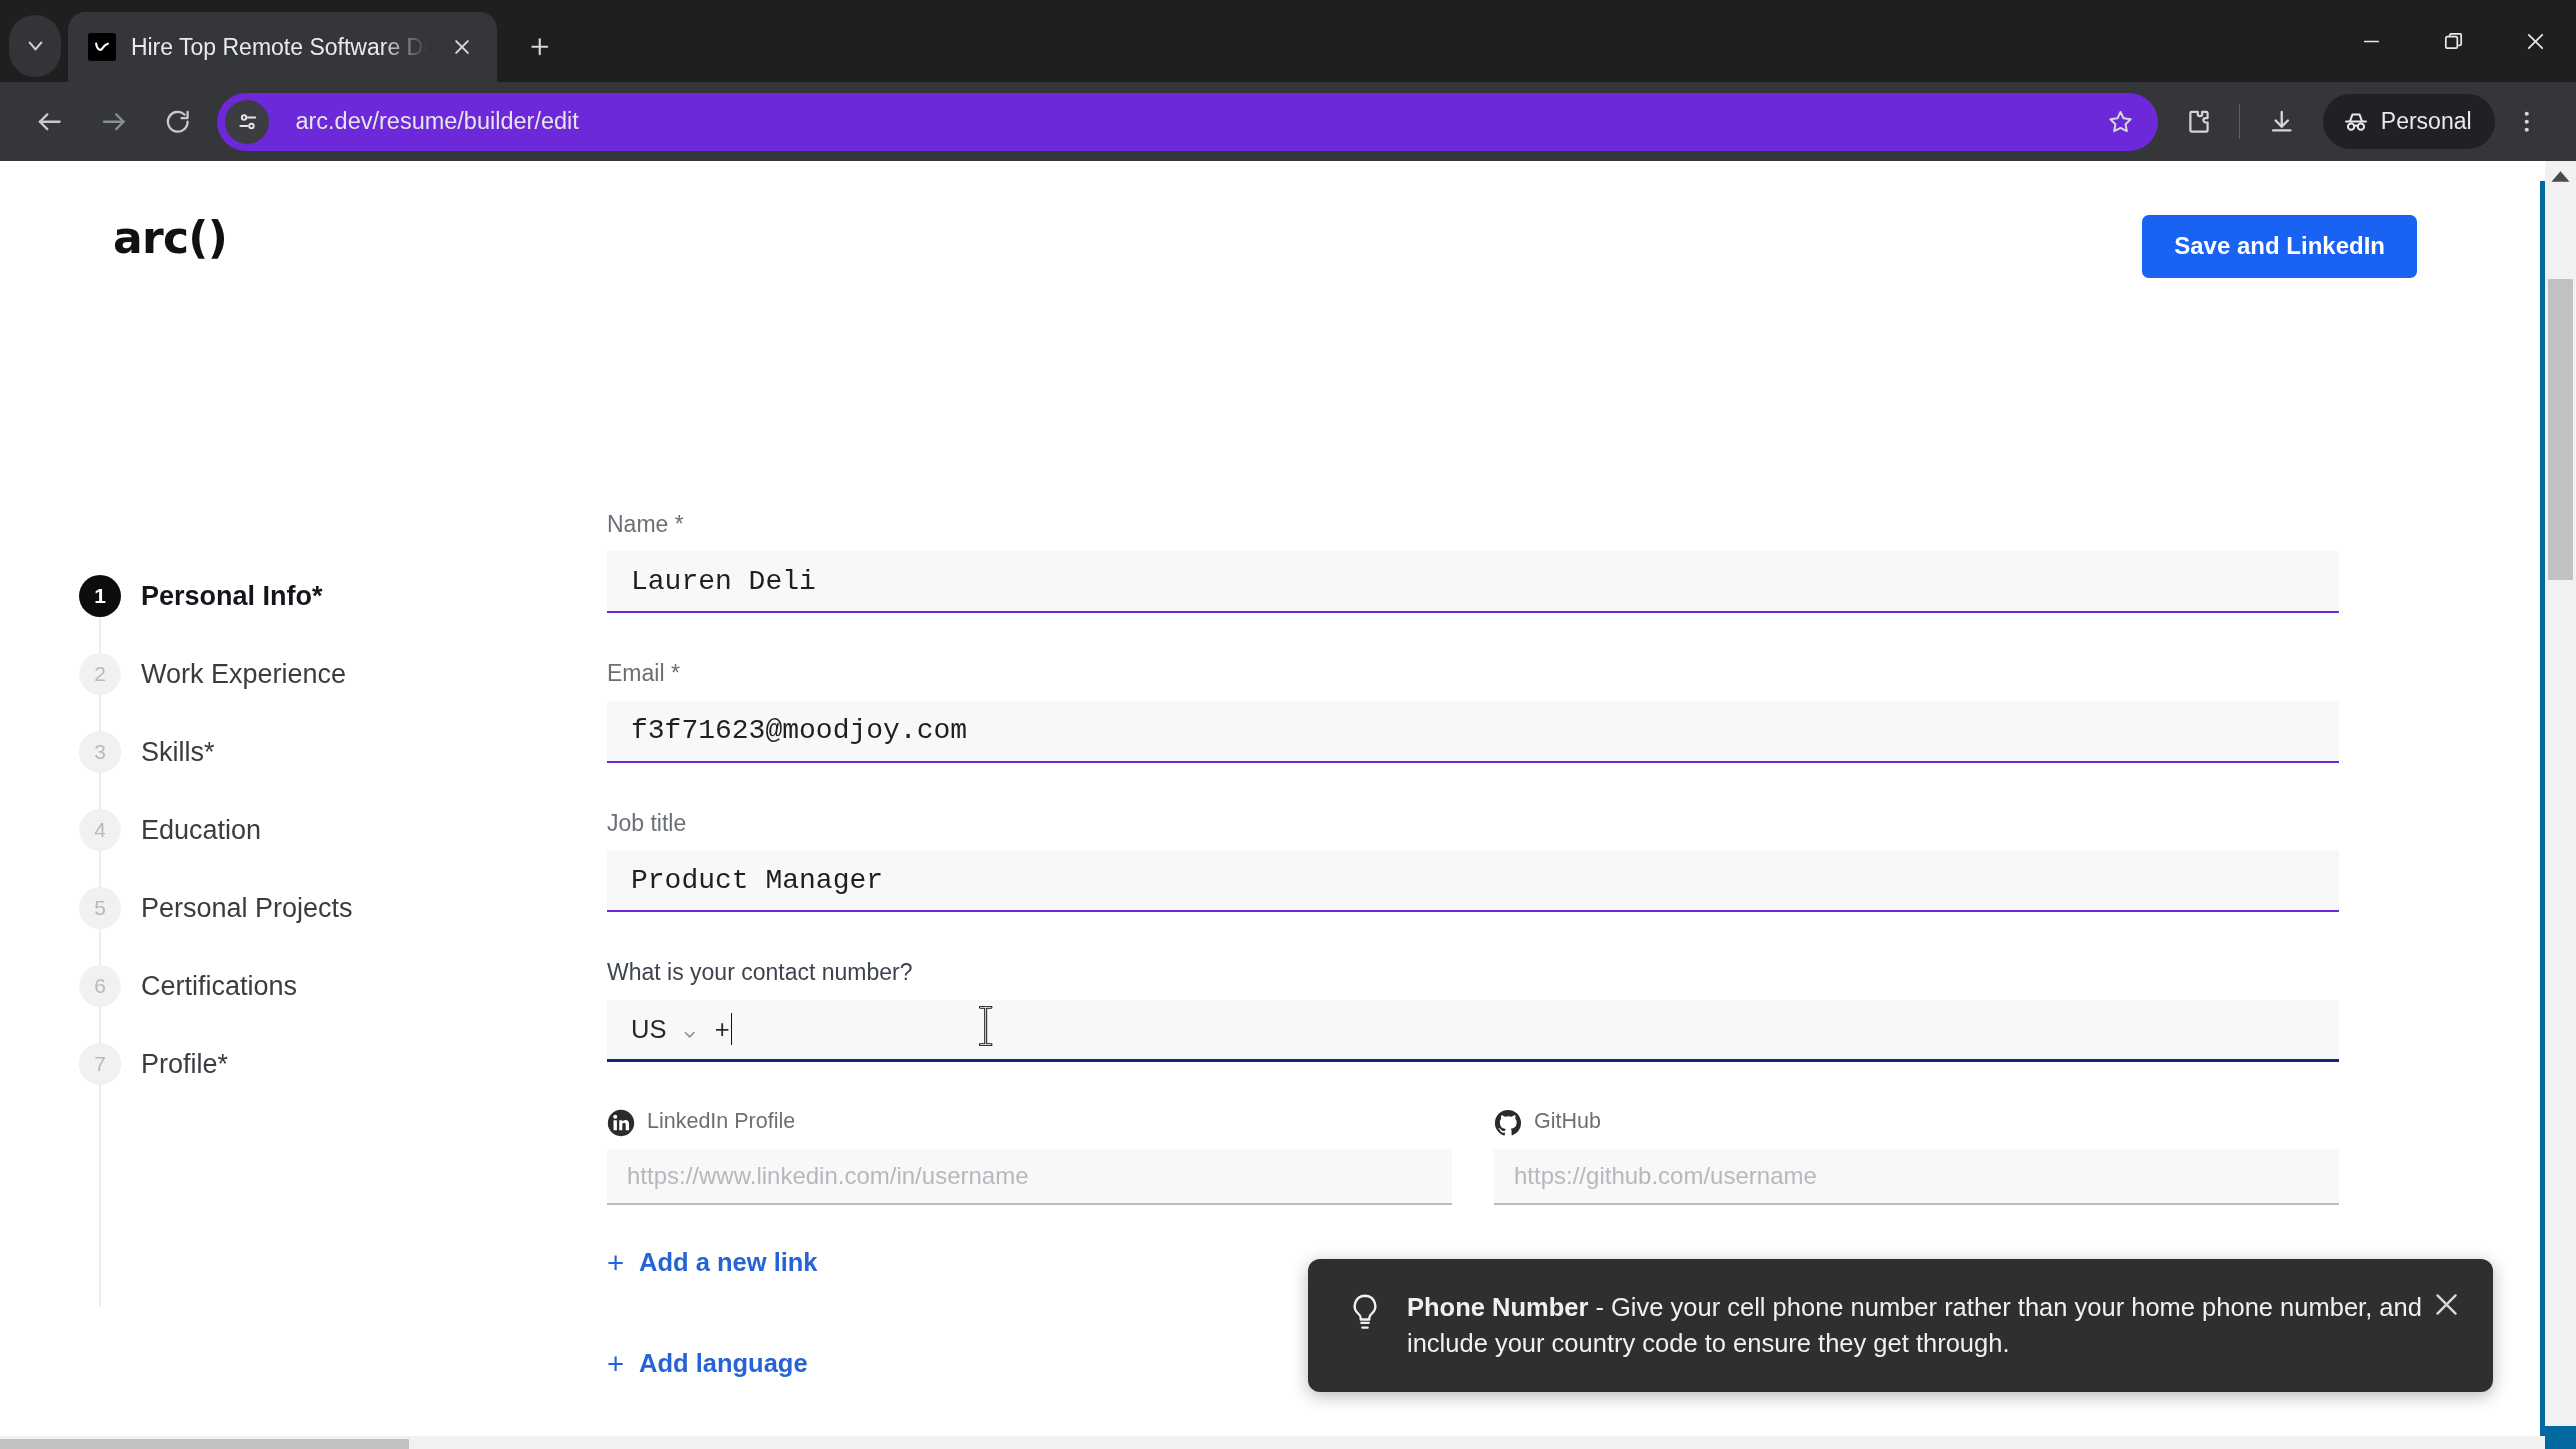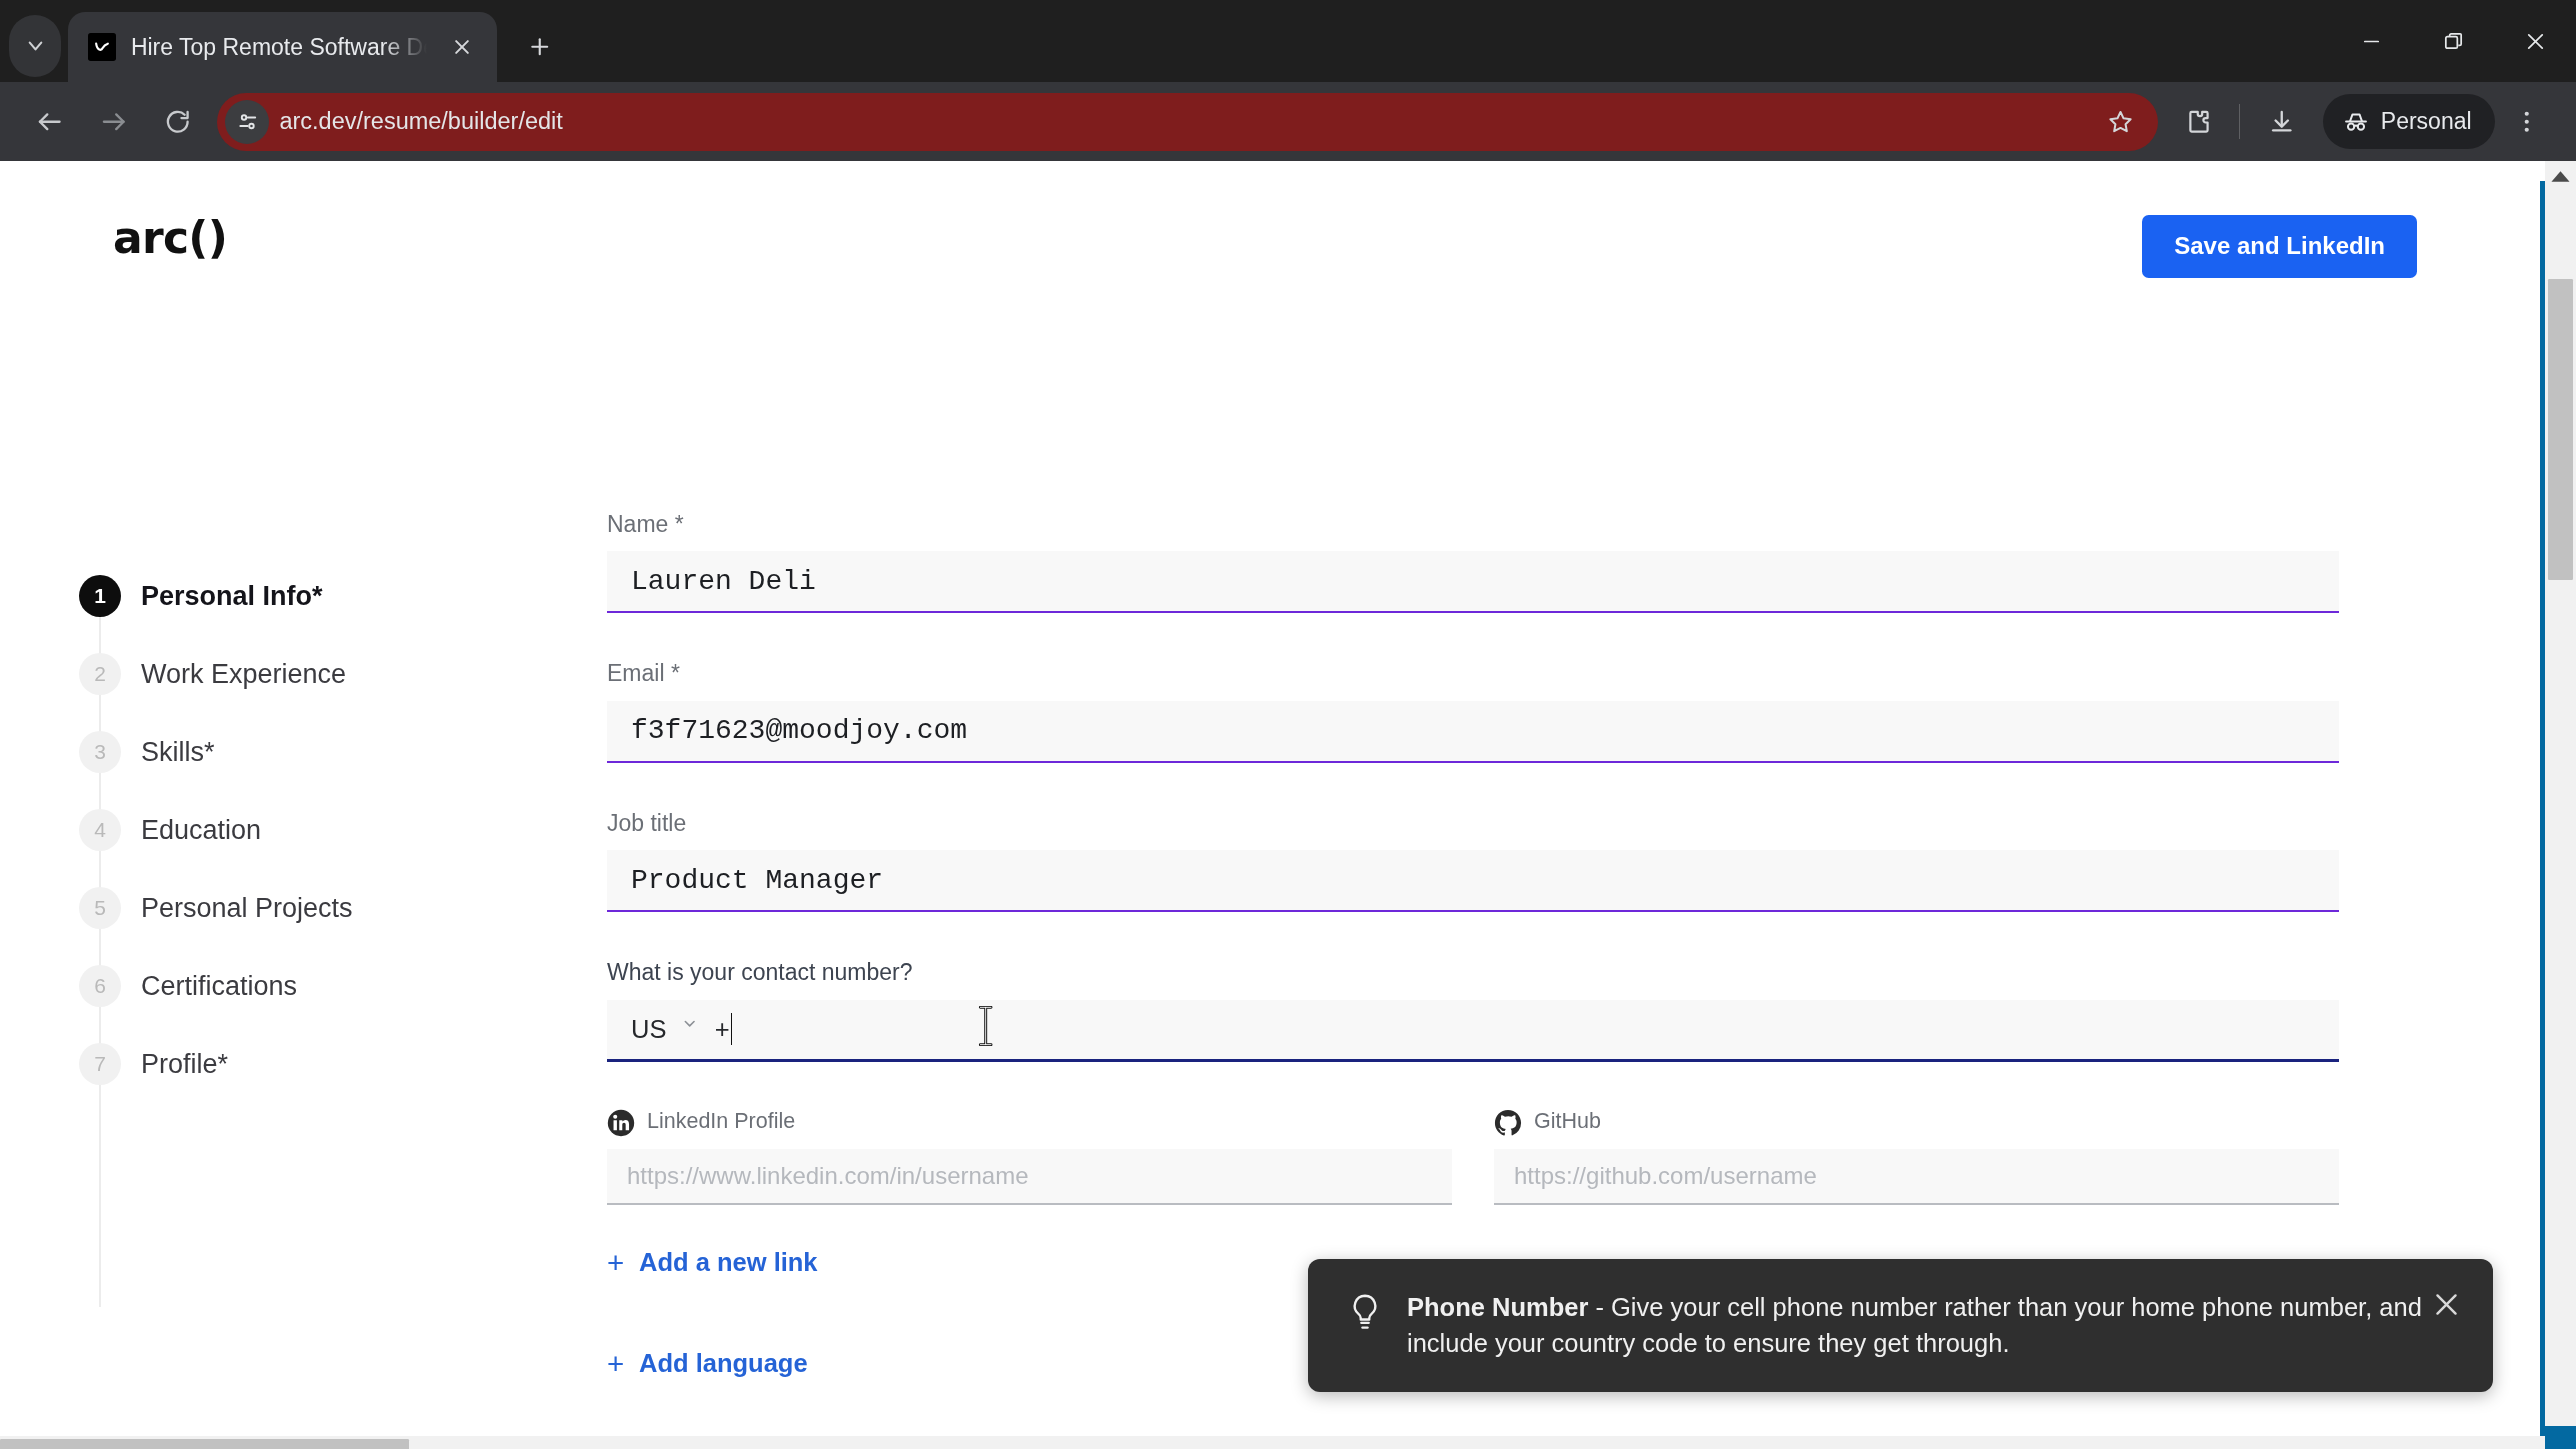--- a/index.html
+++ b/index.html
@@ -94,27 +94,27 @@
   .tb-icon {
     width: 64px; height: 64px;
     display: flex; align-items: center; justify-content: center;
     flex: 0 0 auto;
   }
   .tb-icon svg { width: 29.5px; height: 29.5px; }
 
   .omnibox {
     flex: 1 1 auto;
     height: 58px;
-    background: #7f1d1d;
+    background: #6d28d9;
     border-radius: 29.5px;
     display: flex;
     align-items: center;
     margin: 0 8px;
     padding: 0 12px 0 8px;
-    gap: 10px;
+    gap: 26px;
   }
   .omni-badge {
     width: 44px; height: 44px;
     border-radius: 50%;
     background: #3c3d40;
     display: flex; align-items: center; justify-content: center;
     flex: 0 0 auto;
   }
   .omni-badge svg { width: 25.5px; height: 25.5px; }
   .omni-url {
@@ -264,21 +264,21 @@
     height: 62px;
     background: #f8f8f8;
     border-bottom: 3.4px solid #1a237e;
     display: flex;
     align-items: center;
     padding-left: 24px;
     gap: 0;
   }
   .cc-select {
     display: flex;
-    align-items: flex-start;
+    align-items: flex-end;
     gap: 14.8px;
     cursor: pointer;
   }
   .cc-code { font-size: 25.5px; color: #26282c; }
   .cc-caret { width: 17.4px; height: 17.4px; }
   .phone-plus {
     font-size: 25.5px; color: #26282c; margin-left: 16px;
   }
   .phone-caret {
     display: inline-block;

